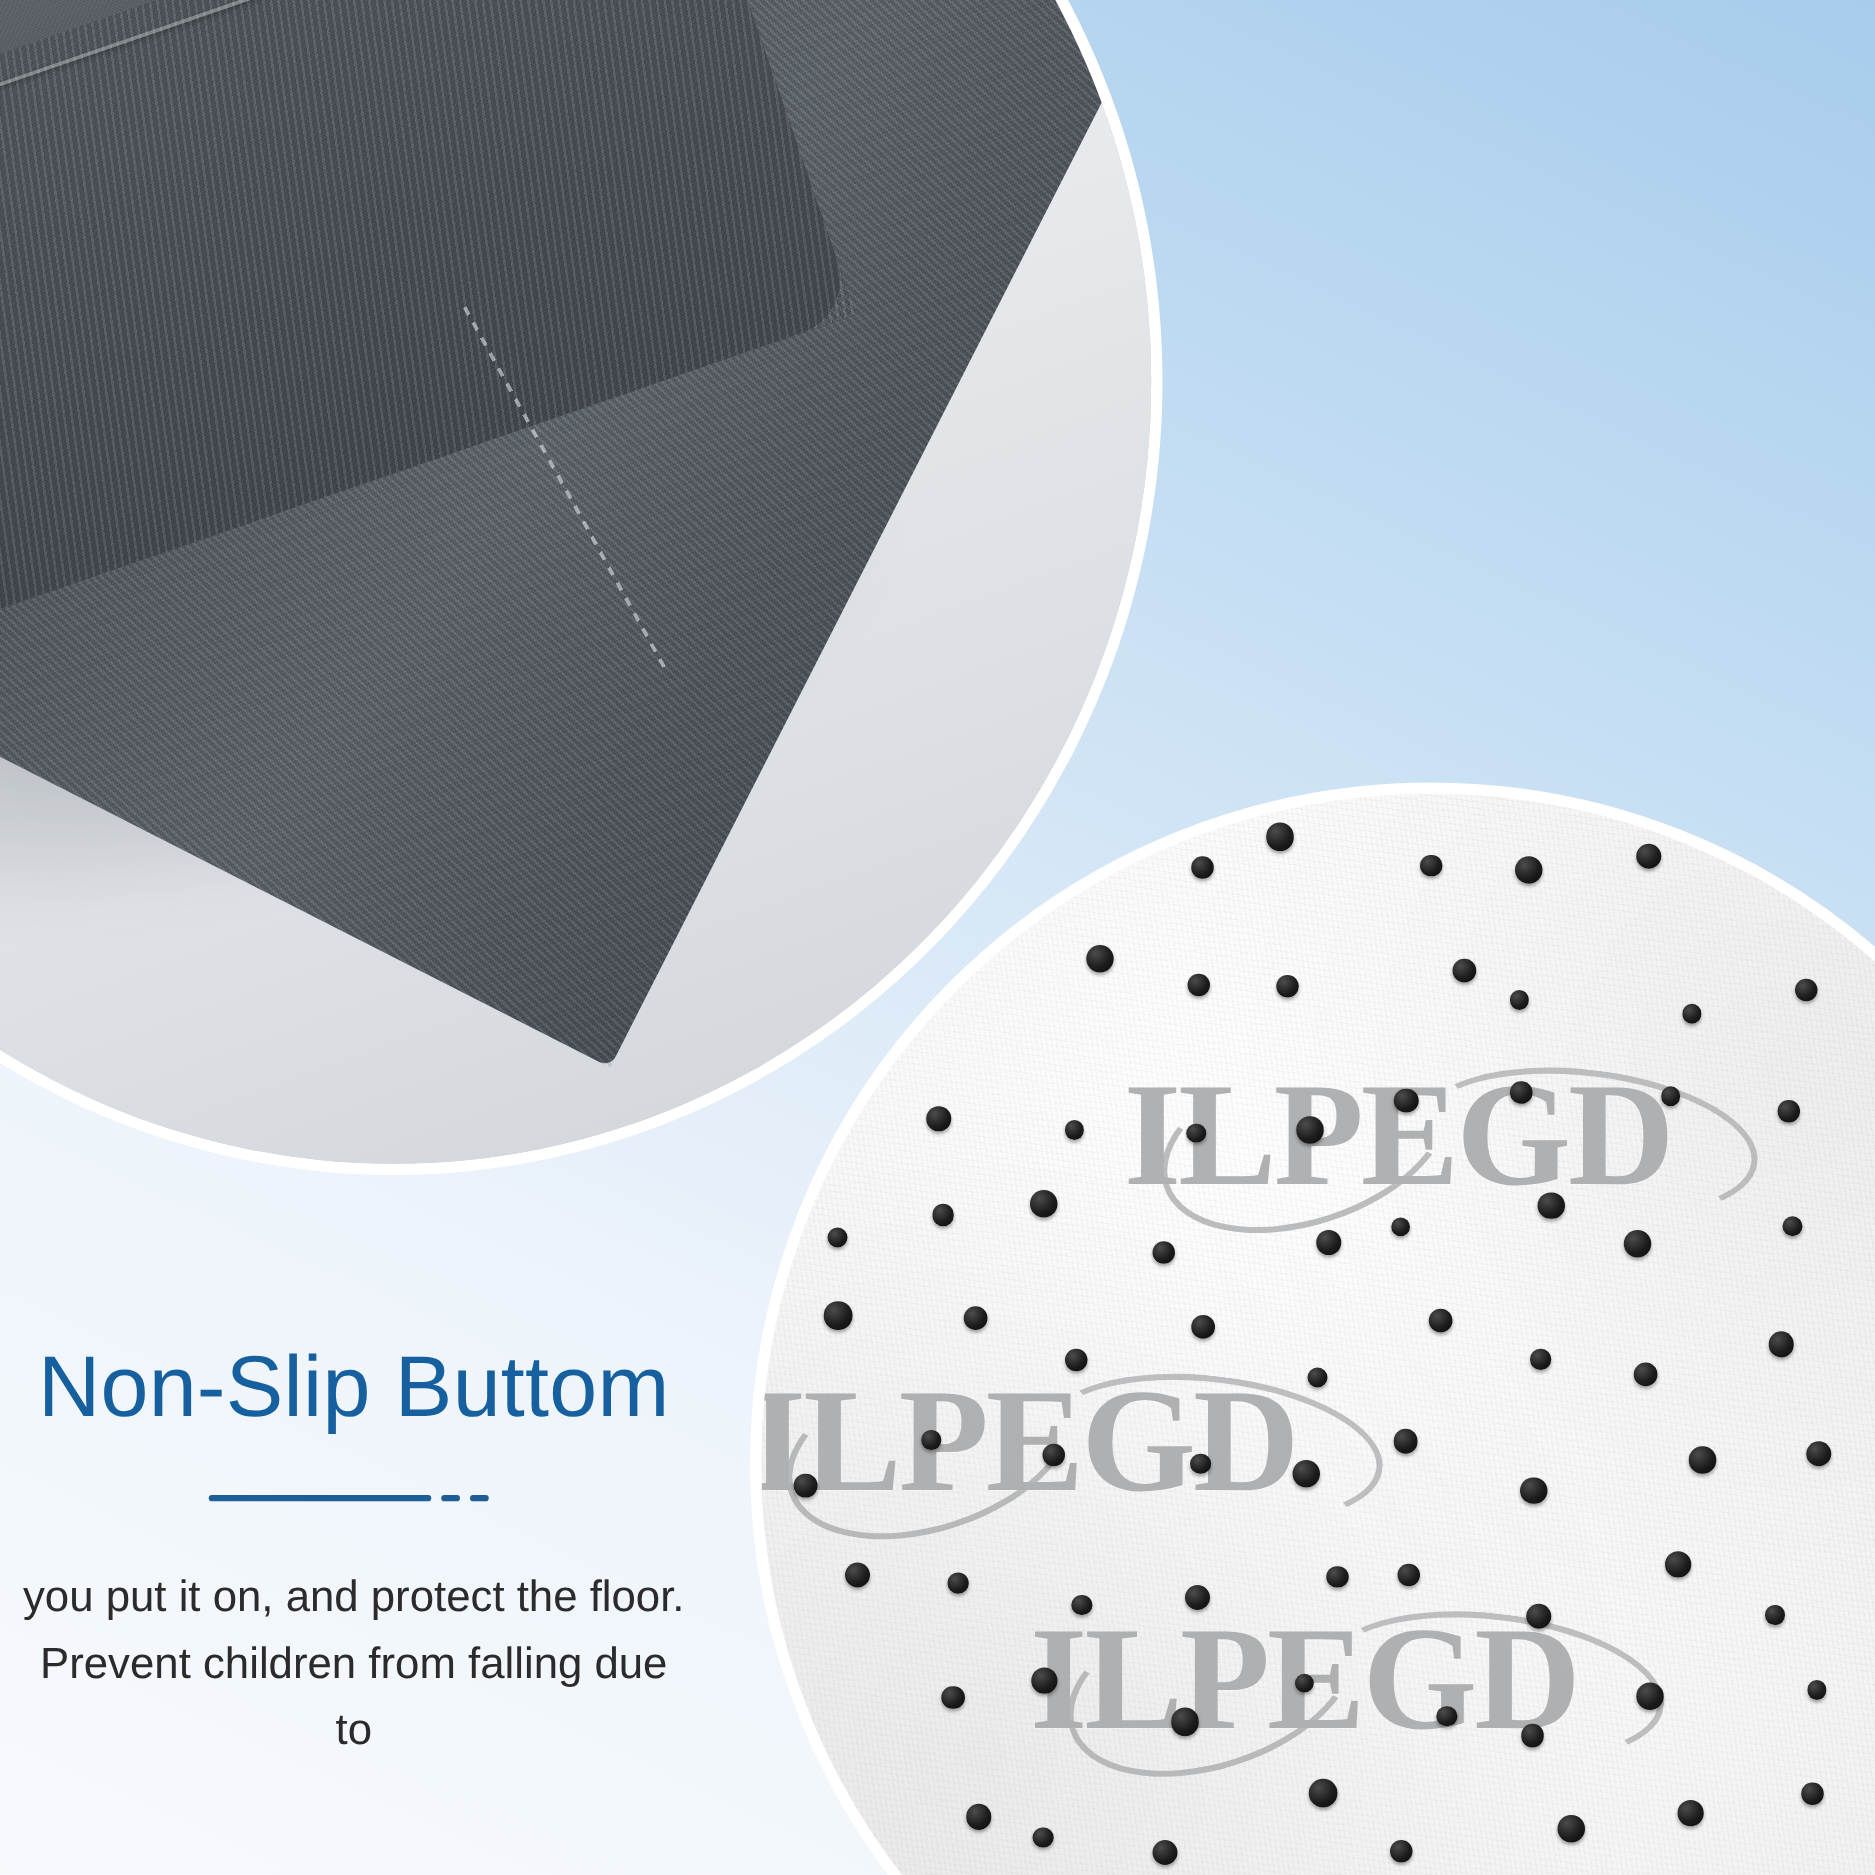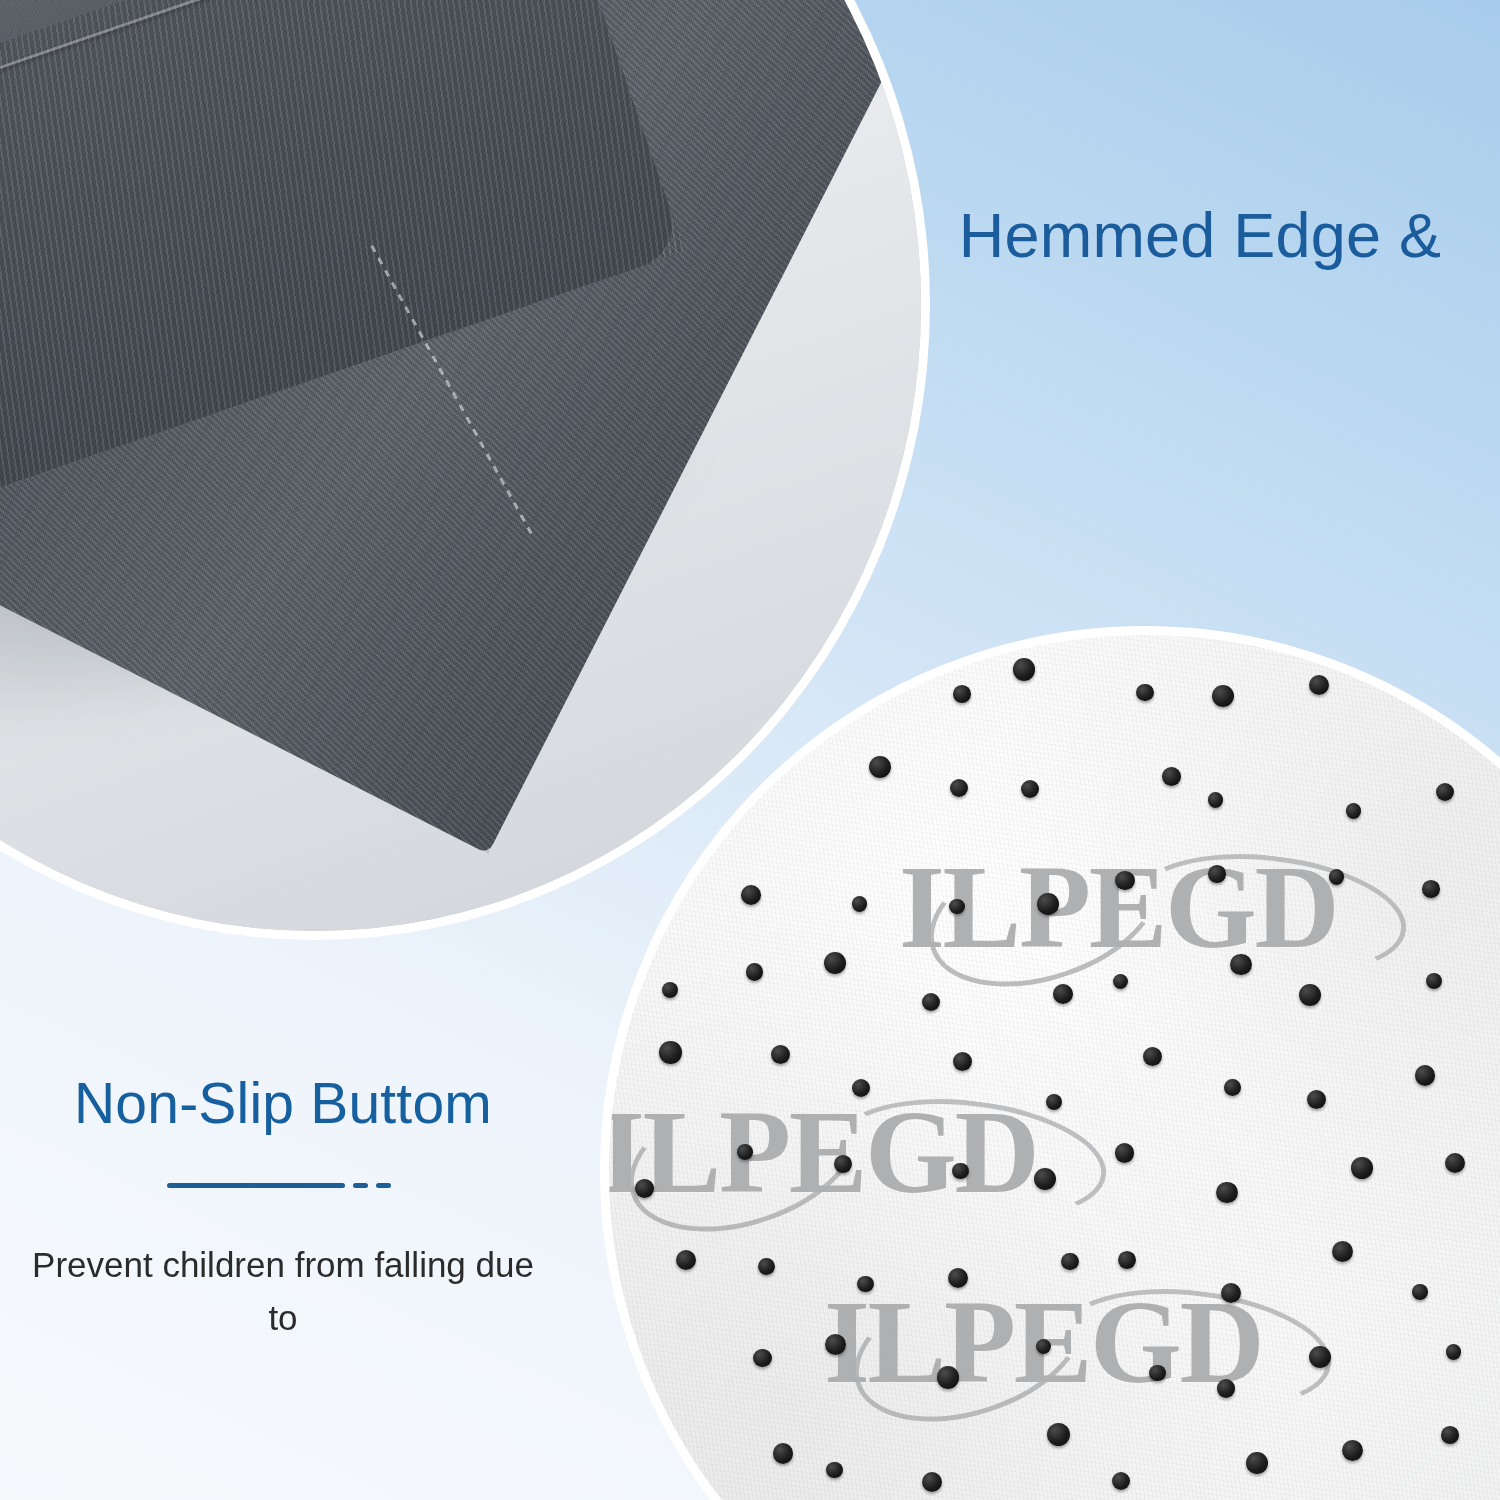--- a/index.html
+++ b/index.html
@@ -146,21 +146,21 @@
     color:#1b5c9c;
     font-size:63px;line-height:1.26;font-weight:400;
     letter-spacing:.2px;
   }
   .headline-right .ln{display:block;white-space:nowrap;}
 
   .block-left{
     position:absolute;left:0px;top:1072px;width:566px;text-align:center;
   }
   .block-left .title{
-    color:#17609f;font-size:57px;line-height:1.1;font-weight:400;letter-spacing:.2px;
+    color:#17609f;font-size:69px;line-height:1.1;font-weight:400;letter-spacing:.2px;
   }
   .divider{
     position:relative;margin:46px auto 0;width:232px;height:9px;
   }
   .divider .bar{
     position:absolute;left:0;top:2px;width:178px;height:5px;border-radius:3px;background:#1d5e96;
   }
   .divider .d1{position:absolute;left:186px;top:2px;width:15px;height:5px;border-radius:3px;background:#1d5e96;}
   .divider .d2{position:absolute;left:209px;top:2px;width:15px;height:5px;border-radius:3px;background:#1d5e96;}
   .block-left .body{
@@ -282,29 +282,29 @@
           <i style="left: 437.703px; top: 788.166px; width: 22.9319px; height: 22.9319px;"></i>
           <i style="left: 502.877px; top: 837.083px; width: 18.3807px; height: 18.3807px;"></i>
           <i style="left: 637.101px; top: 817.163px; width: 21.5056px; height: 21.5056px;"></i>
           <i style="left: 732.733px; top: 805.167px; width: 20.8278px; height: 20.8278px;"></i>
           <i style="left: 832.005px; top: 790.961px; width: 17.6951px; height: 17.6951px;"></i>
         </div>
     </div>
   </div>
 
   <div class="headline-right">
-    <span class="ln">Hemmed Edge &amp;</span>
   </div>
 
   <div class="block-left">
     <div class="title">Non-Slip Buttom</div>
     <div class="divider">
       <span class="bar"></span>
       <span class="d1"></span>
       <span class="d2"></span>
     </div>
     <div class="body">
+      <span class="ln">you put it on, and protect the floor.</span>
       <span class="ln">Prevent children from falling due to</span>
 
     </div>
   </div>
 
 </div>
 
 </body></html>

